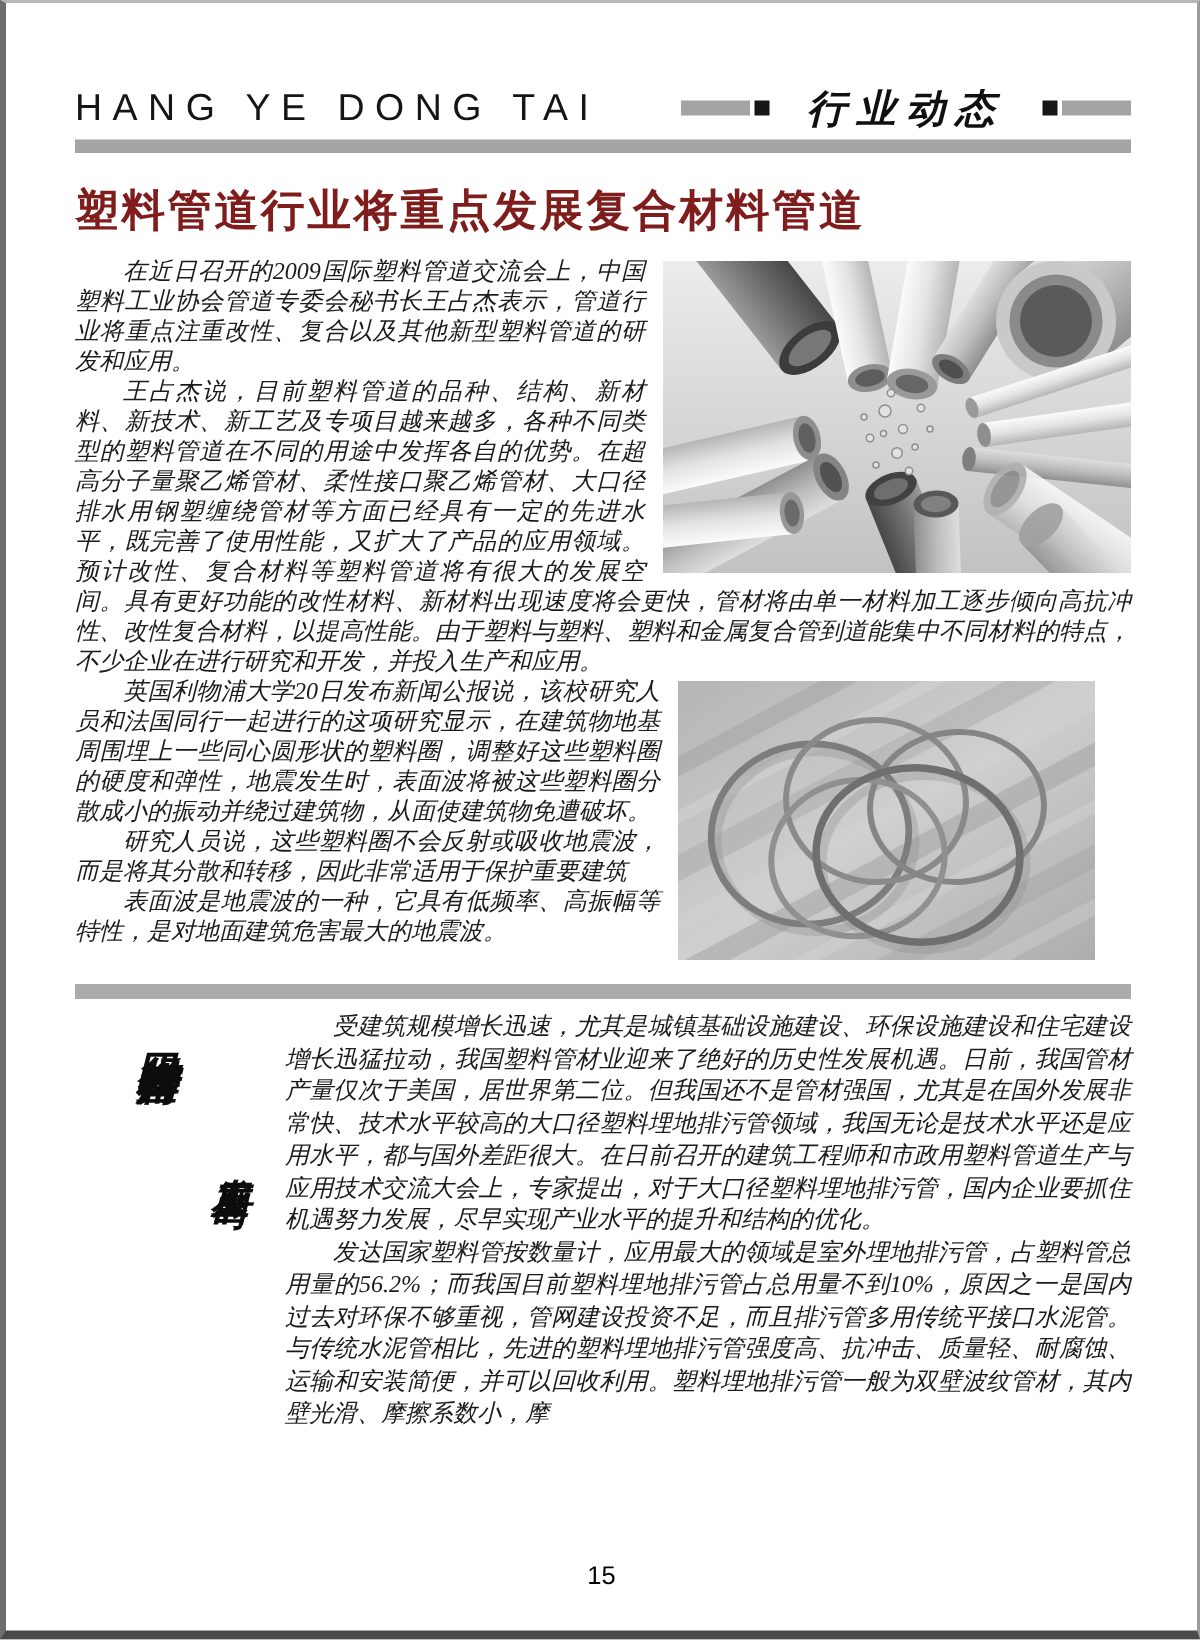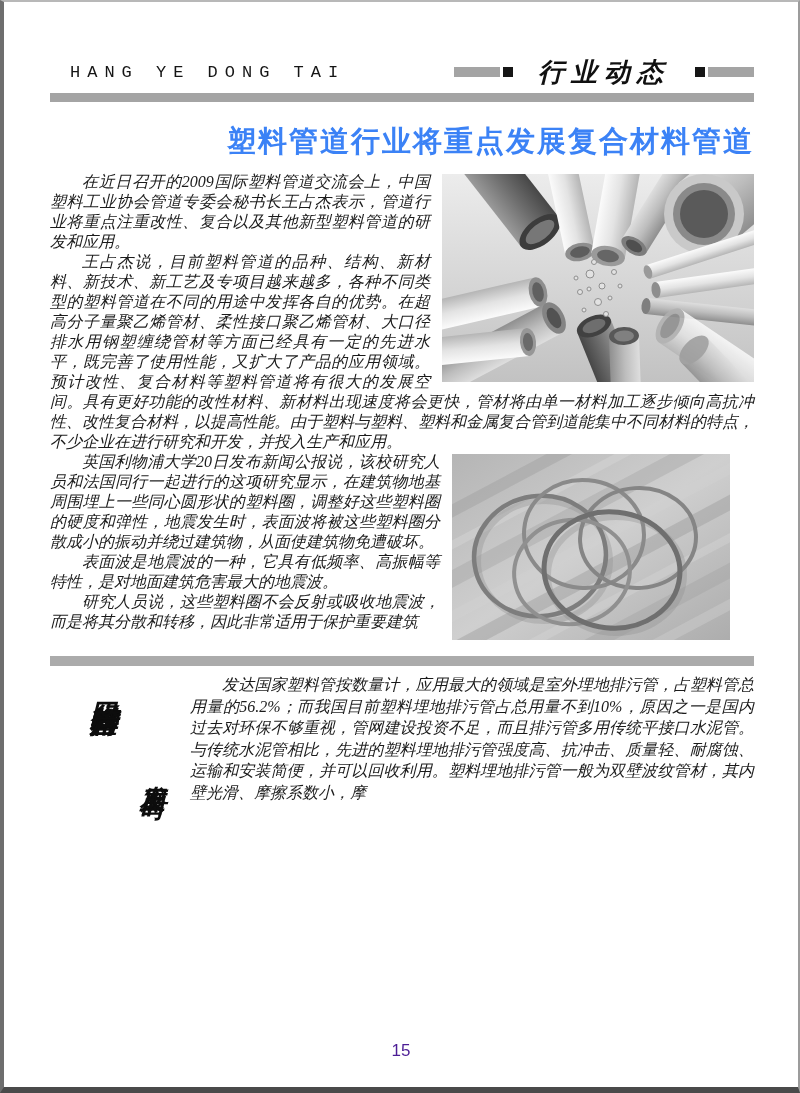--- a/index.html
+++ b/index.html
@@ -14,34 +14,34 @@
     border-left:4px solid #6e6e6e;
     border-bottom:6px solid #4a4a4a;
     padding:54px 44px 0 46px;
     overflow:hidden;
     font-family:"Liberation Serif","DejaVu Serif",serif;
     color:#1b1b1b;
   }
   
   .ph-row { display:flex; justify-content:space-between; align-items:center; height:32px; }
   .ph-left {
-    font-family:Liberation Mono, monospace;
-    font-size:17px; letter-spacing:7px; color:#151515; white-space:nowrap;margin-left:20px;
+    font-family:Liberation Sans, sans-serif;
+    font-size:25px; letter-spacing:7px; color:#151515; white-space:nowrap;
   }
   .ph-right { display:flex; align-items:center; }
   .ph-bar { display:inline-block; width:46px; height:10px; background:#a4a4a4; }
   .ph-sq  { display:inline-block; width:10px; height:10px; background:#161616; margin:0 3px; }
   .ph-cn  {
     font-size:26px; font-weight:bold; font-style:italic;
     letter-spacing:7px; margin:0 22px; color:#101010; white-space:nowrap;
   }
   .ph-rule { height:9px; background:#a4a4a4; margin-top:5px; }
   
   .article h1 {
-    text-align:right; font-weight:bold; color:#3b82f6;
+    text-align:left; font-weight:bold; color:#7f1d1d;
     font-size:29px; letter-spacing:2px;
     margin:18px 0 10px 0; line-height:42px;
   }
   .article h1 .quote { font-size:39px; font-style:italic; letter-spacing:1px; }
   .bodytext p {
     margin:0; text-align:justify; text-indent:2em;
     font-size:16px; line-height:20px;font-style:italic;
   }
   .a3 .bodytext p { line-height:21.5px; }
   .subhead { font-weight:bold; }
@@ -57,21 +57,21 @@
     writing-mode:vertical-rl; text-orientation:upright;
     font-weight:bold; font-style:italic; color:#0d0d0d;
     font-family:"Liberation Serif","DejaVu Serif",serif;
   }
   .vt1 { font-size:28px; margin-left:34px; letter-spacing:1px; }
   .vt2 { font-size:25px; margin-left:14px; margin-top:86px; letter-spacing:2px; }
   .a3-text { flex:1; }
   
   .pageno {
     position:absolute; left:0; bottom:26px; width:100%;
-    text-align:center; font-size:17px; color:#4c1d95;
+    text-align:center; font-size:17px; color:#000000;
     font-family:"Liberation Sans","DejaVu Sans",sans-serif;
   }
 </style>
 </head>
 <body>
 
 <div class="page">
 
   <header>
     <div class="ph-row">
@@ -247,32 +247,33 @@
           <g fill="none">
             <ellipse cx="88" cy="102" rx="66" ry="60" stroke="#7d7d7d" stroke-width="4.5" transform="rotate(-8 88 102)"></ellipse>
             <ellipse cx="132" cy="80" rx="60" ry="54" stroke="#8a8a8a" stroke-width="4" transform="rotate(5 132 80)"></ellipse>
             <ellipse cx="186" cy="84" rx="58" ry="50" stroke="#858585" stroke-width="4" transform="rotate(-4 186 84)"></ellipse>
             <ellipse cx="120" cy="118" rx="58" ry="52" stroke="#909090" stroke-width="4" transform="rotate(-10 120 118)"></ellipse>
             <ellipse cx="160" cy="116" rx="68" ry="58" stroke="#6f6f6f" stroke-width="5" transform="rotate(6 160 116)"></ellipse>
           </g>
         </svg>
       </figure>
       <p>英国利物浦大学20日发布新闻公报说，该校研究人员和法国同行一起进行的这项研究显示，在建筑物地基周围埋上一些同心圆形状的塑料圈，调整好这些塑料圈的硬度和弹性，地震发生时，表面波将被这些塑料圈分散成小的振动并绕过建筑物，从面使建筑物免遭破坏。</p>
+      <p>研究人员说，这些塑料圈不会反射或吸收地震波，而是将其分散和转移，因此非常适用于保护重要建筑</p>
       <p>表面波是地震波的一种，它具有低频率、高振幅等特性，是对地面建筑危害最大的地震波。</p>
-      <p>研究人员说，这些塑料圈不会反射或吸收地震波，而是将其分散和转移，因此非常适用于保护重要建筑</p>
       <div class="clear"></div>
     </div>
   </section>
 
   <div class="divider"></div>
 
   <section class="a3">
     <div class="vtitles">
       <div class="vt vt1">大口径塑料排污管</div>
       <div class="vt vt2">发展正当时</div>
     </div>
     <div class="a3-text bodytext">
+      <p>受建筑规模增长迅速，尤其是城镇基础设施建设、环保设施建设和住宅建设增长迅猛拉动，我国塑料管材业迎来了绝好的历史性发展机遇。日前，我国管材产量仅次于美国，居世界第二位。但我国还不是管材强国，尤其是在国外发展非常快、技术水平较高的大口径塑料埋地排污管领域，我国无论是技术水平还是应用水平，都与国外差距很大。在日前召开的建筑工程师和市政用塑料管道生产与应用技术交流大会上，专家提出，对于大口径塑料埋地排污管，国内企业要抓住机遇努力发展，尽早实现产业水平的提升和结构的优化。</p>
       <p>发达国家塑料管按数量计，应用最大的领域是室外埋地排污管，占塑料管总用量的56.2%；而我国目前塑料埋地排污管占总用量不到10%，原因之一是国内过去对环保不够重视，管网建设投资不足，而且排污管多用传统平接口水泥管。与传统水泥管相比，先进的塑料埋地排污管强度高、抗冲击、质量轻、耐腐蚀、运输和安装简便，并可以回收利用。塑料埋地排污管一般为双壁波纹管材，其内壁光滑、摩擦系数小，摩</p>
     </div>
   </section>
 
   <div class="pageno">15</div>
 </div>
 
 </body></html>

